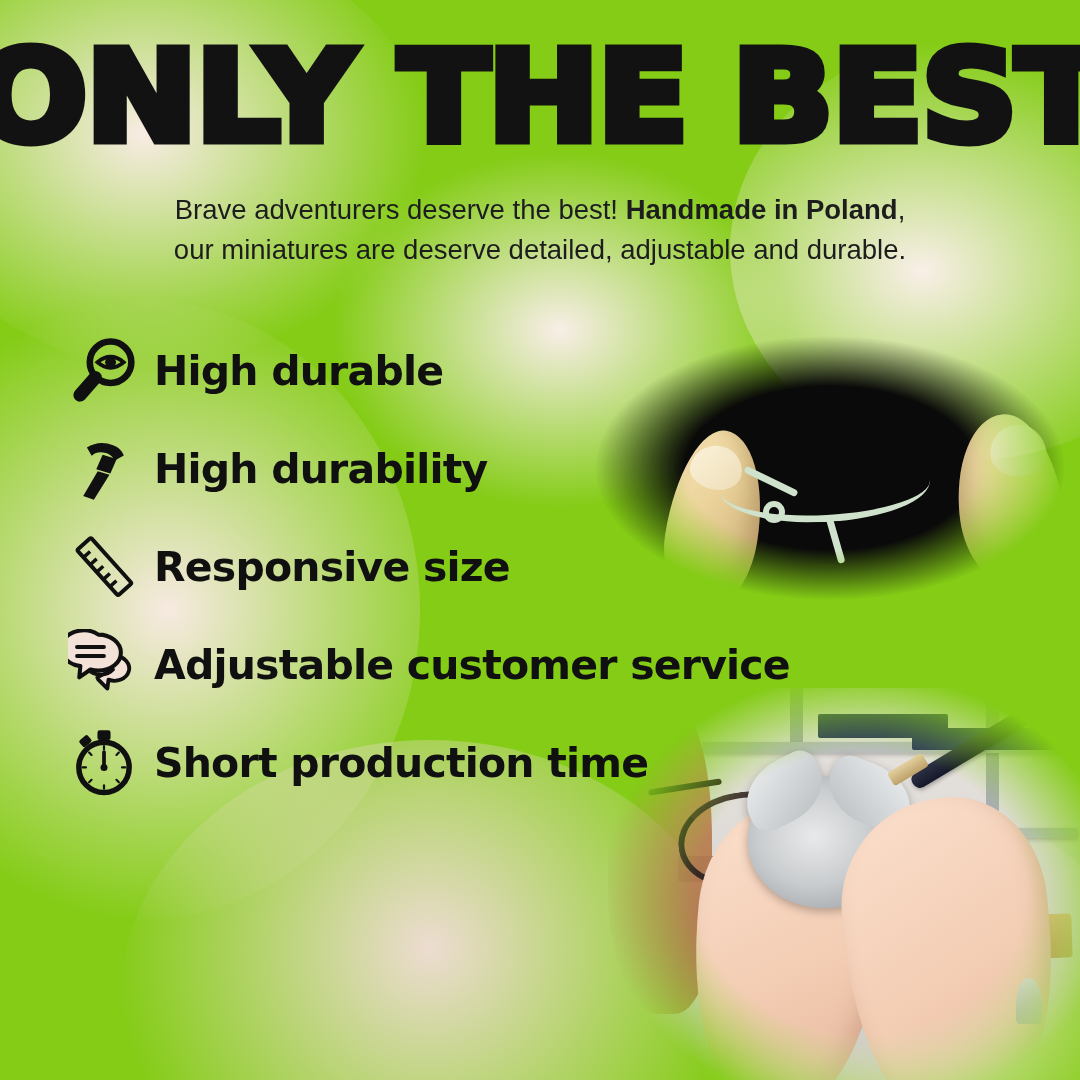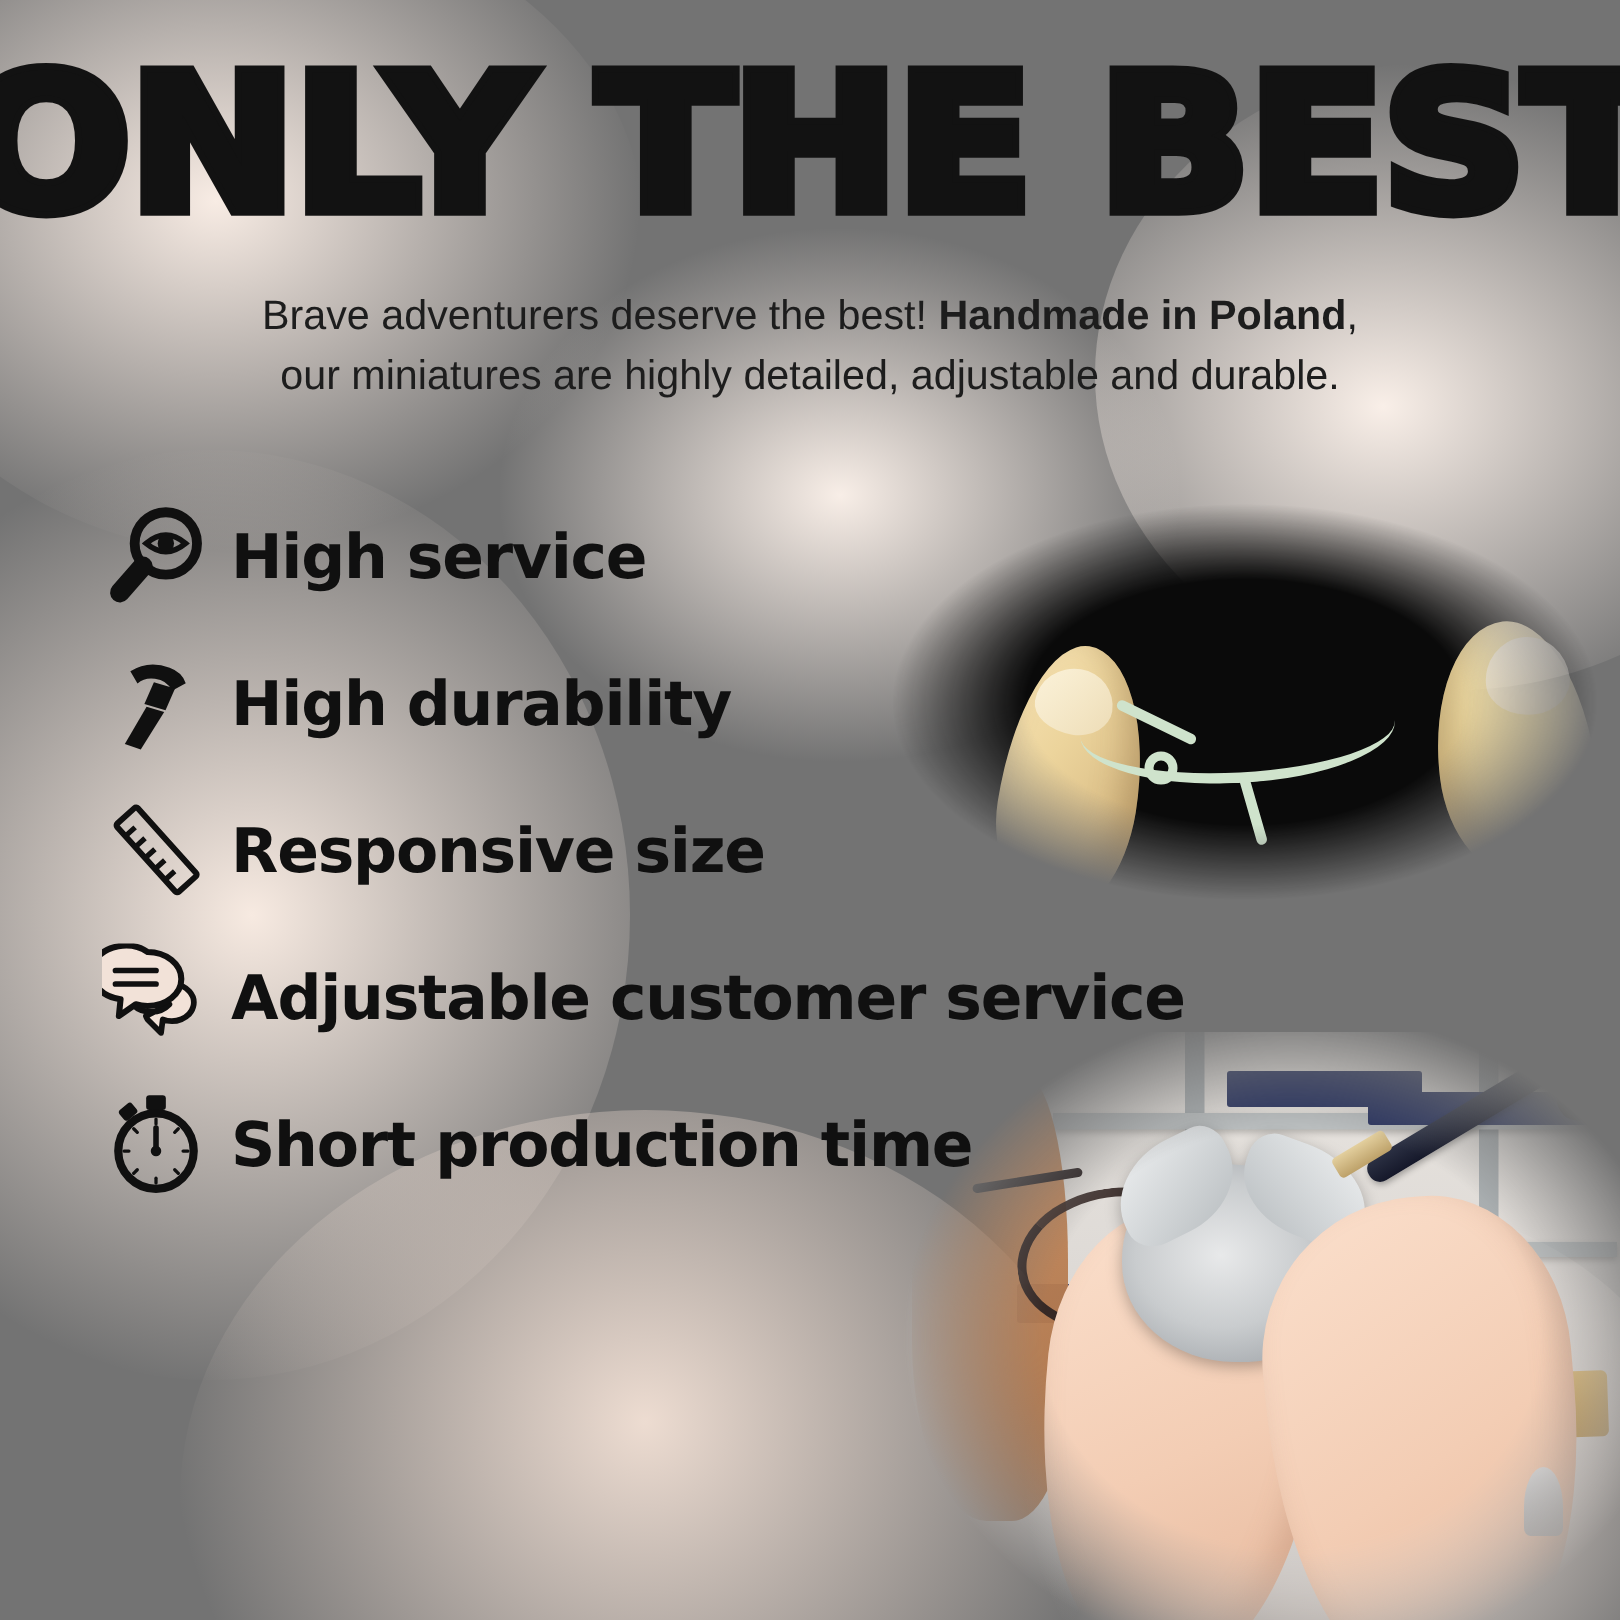--- a/index.html
+++ b/index.html
@@ -6,21 +6,21 @@
 
   html, body {
     width:1080px; height:1080px;
     overflow:hidden;
     font-family:"Liberation Sans", sans-serif;
   }
 
   #poster {
     position:relative;
     width:1080px; height:1080px;
-    background:#737373;
+    background:#84cc16;
     overflow:hidden;
   }
 
   
   .wash {
     position:absolute;
     border-radius:50%;
     pointer-events:none;
   }
   .wash-a { left:-90px;  top:-60px;  width:520px; height:430px;
@@ -320,35 +320,35 @@
   <div class="wash wash-c"></div>
   <div class="wash wash-d"></div>
   <div class="wash wash-e"></div>
   <div class="wash wash-f"></div>
 
   <div class="headline">ONLY THE BEST</div>
 
   <div class="subhead">
     <span>Brave adventurers deserve the best!</span>
     <b>Handmade in Poland</b><span>,</span><br>
-    <span>our miniatures are highly detailed, adjustable and durable.</span>
+    <span>our miniatures are deserve detailed, adjustable and durable.</span>
   </div>
 
   <div class="features">
 
     <div class="feature">
       <span class="feat-icon">
         <svg width="70" height="70" viewBox="0 0 64 64">
           <circle cx="38" cy="24" r="19" fill="none" stroke="#101010" stroke-width="6"></circle>
           <path d="M24 38 L10 54" stroke="#101010" stroke-width="12" stroke-linecap="round"></path>
           <path d="M26 24 q12 -10 24 0 q-12 10 -24 0 z" fill="none" stroke="#101010" stroke-width="3.4"></path>
           <circle cx="38" cy="24" r="5" fill="#101010"></circle>
         </svg>
       </span>
-      <span class="feat-label">High service</span>
+      <span class="feat-label">High durable</span>
     </div>
 
     <div class="feature">
       <span class="feat-icon">
         <svg width="70" height="70" viewBox="0 0 64 64">
           <g transform="rotate(-10 32 32)">
             <path d="M20 10 q12 -5 24 2 q7 4 8 11 l-9 3 q-2 -7 -9 -9 q-6 -2 -11 1 z" fill="#101010"></path>
             <path d="M33 19 l12 6 l-8 12 l-12 -6 z" fill="#101010"></path>
             <path d="M26 33 l10 5 l-18 20 l-9 -5 z" fill="#101010"></path>
           </g>

